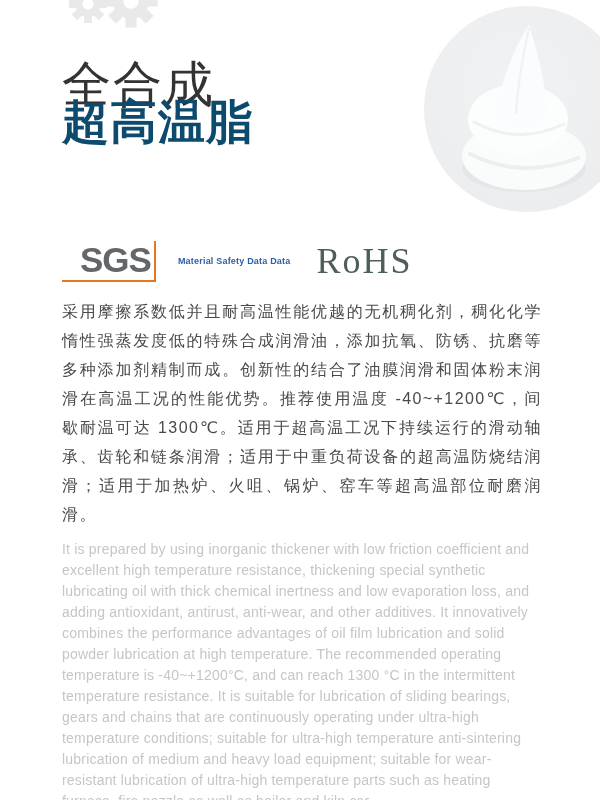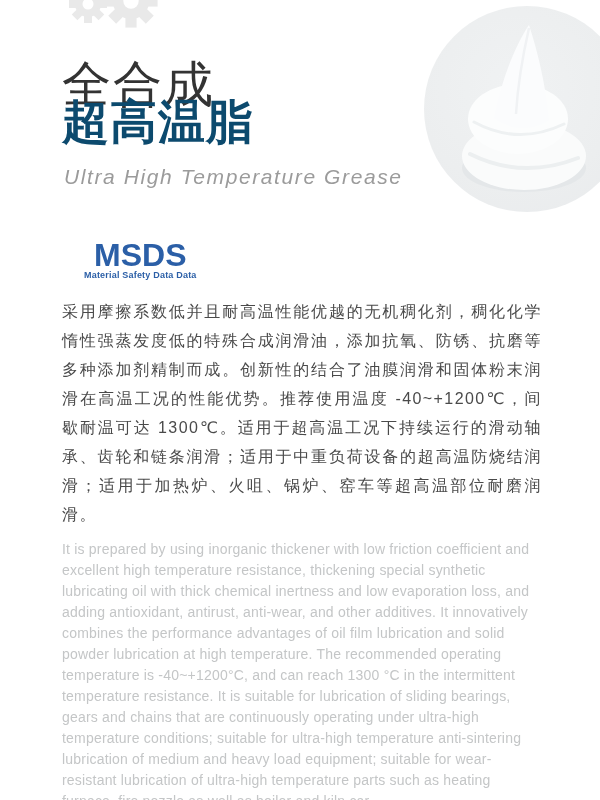--- a/index.html
+++ b/index.html
@@ -140,27 +140,31 @@
     <path d="M 69,12 C 64,34 58,64 56,98" stroke="#f0f2f4" fill="none" stroke-width="2.5"></path>
   </svg>
 </div>
 
 <div class="content">
 
   <div class="title-zh">全合成</div>
   <div class="title-zh-accent">超高温脂</div>
 
   <div class="subtitle-en">
-    <div>Ultra High Temperature Grease</div>
   </div>
 
   <div class="cert-badges">
+    <div class="sgs-logo">
+      <span class="sgs-label">SGS</span>
+    </div>
     <div class="msds-logo">
-      <div class="msds-label">MSDS</div>
       <div class="msds-sublabel">Material Safety Data Data</div>
+    </div>
+    <div class="rohs-logo">
+      <span class="rohs-label">RoHS</span>
     </div>
   </div>
 
   <div class="desc-zh">采用摩擦系数低并且耐高温性能优越的无机稠化剂，稠化化学惰性强蒸发度低的特殊合成润滑油，添加抗氧、防锈、抗磨等多种添加剂精制而成。创新性的结合了油膜润滑和固体粉末润滑在高温工况的性能优势。推荐使用温度 -40~+1200℃，间歇耐温可达 1300℃。适用于超高温工况下持续运行的滑动轴承、齿轮和链条润滑；适用于中重负荷设备的超高温防烧结润滑；适用于加热炉、火咀、锅炉、窑车等超高温部位耐磨润滑。</div>
 
   <div class="desc-en">It is prepared by using inorganic thickener with low friction coefficient and excellent high temperature resistance, thickening special synthetic lubricating oil with thick chemical inertness and low evaporation loss, and adding antioxidant, antirust, anti-wear, and other additives. It innovatively combines the performance advantages of oil film lubrication and solid powder lubrication at high temperature. The recommended operating temperature is -40~+1200°C, and can reach 1300 °C in the intermittent temperature resistance. It is suitable for lubrication of sliding bearings, gears and chains that are continuously operating under ultra-high temperature conditions; suitable for ultra-high temperature anti-sintering lubrication of medium and heavy load equipment; suitable for wear-resistant lubrication of ultra-high temperature parts such as heating furnace, fire nozzle as well as boiler and kiln car.</div>
 
 </div>
 
 </body></html>

